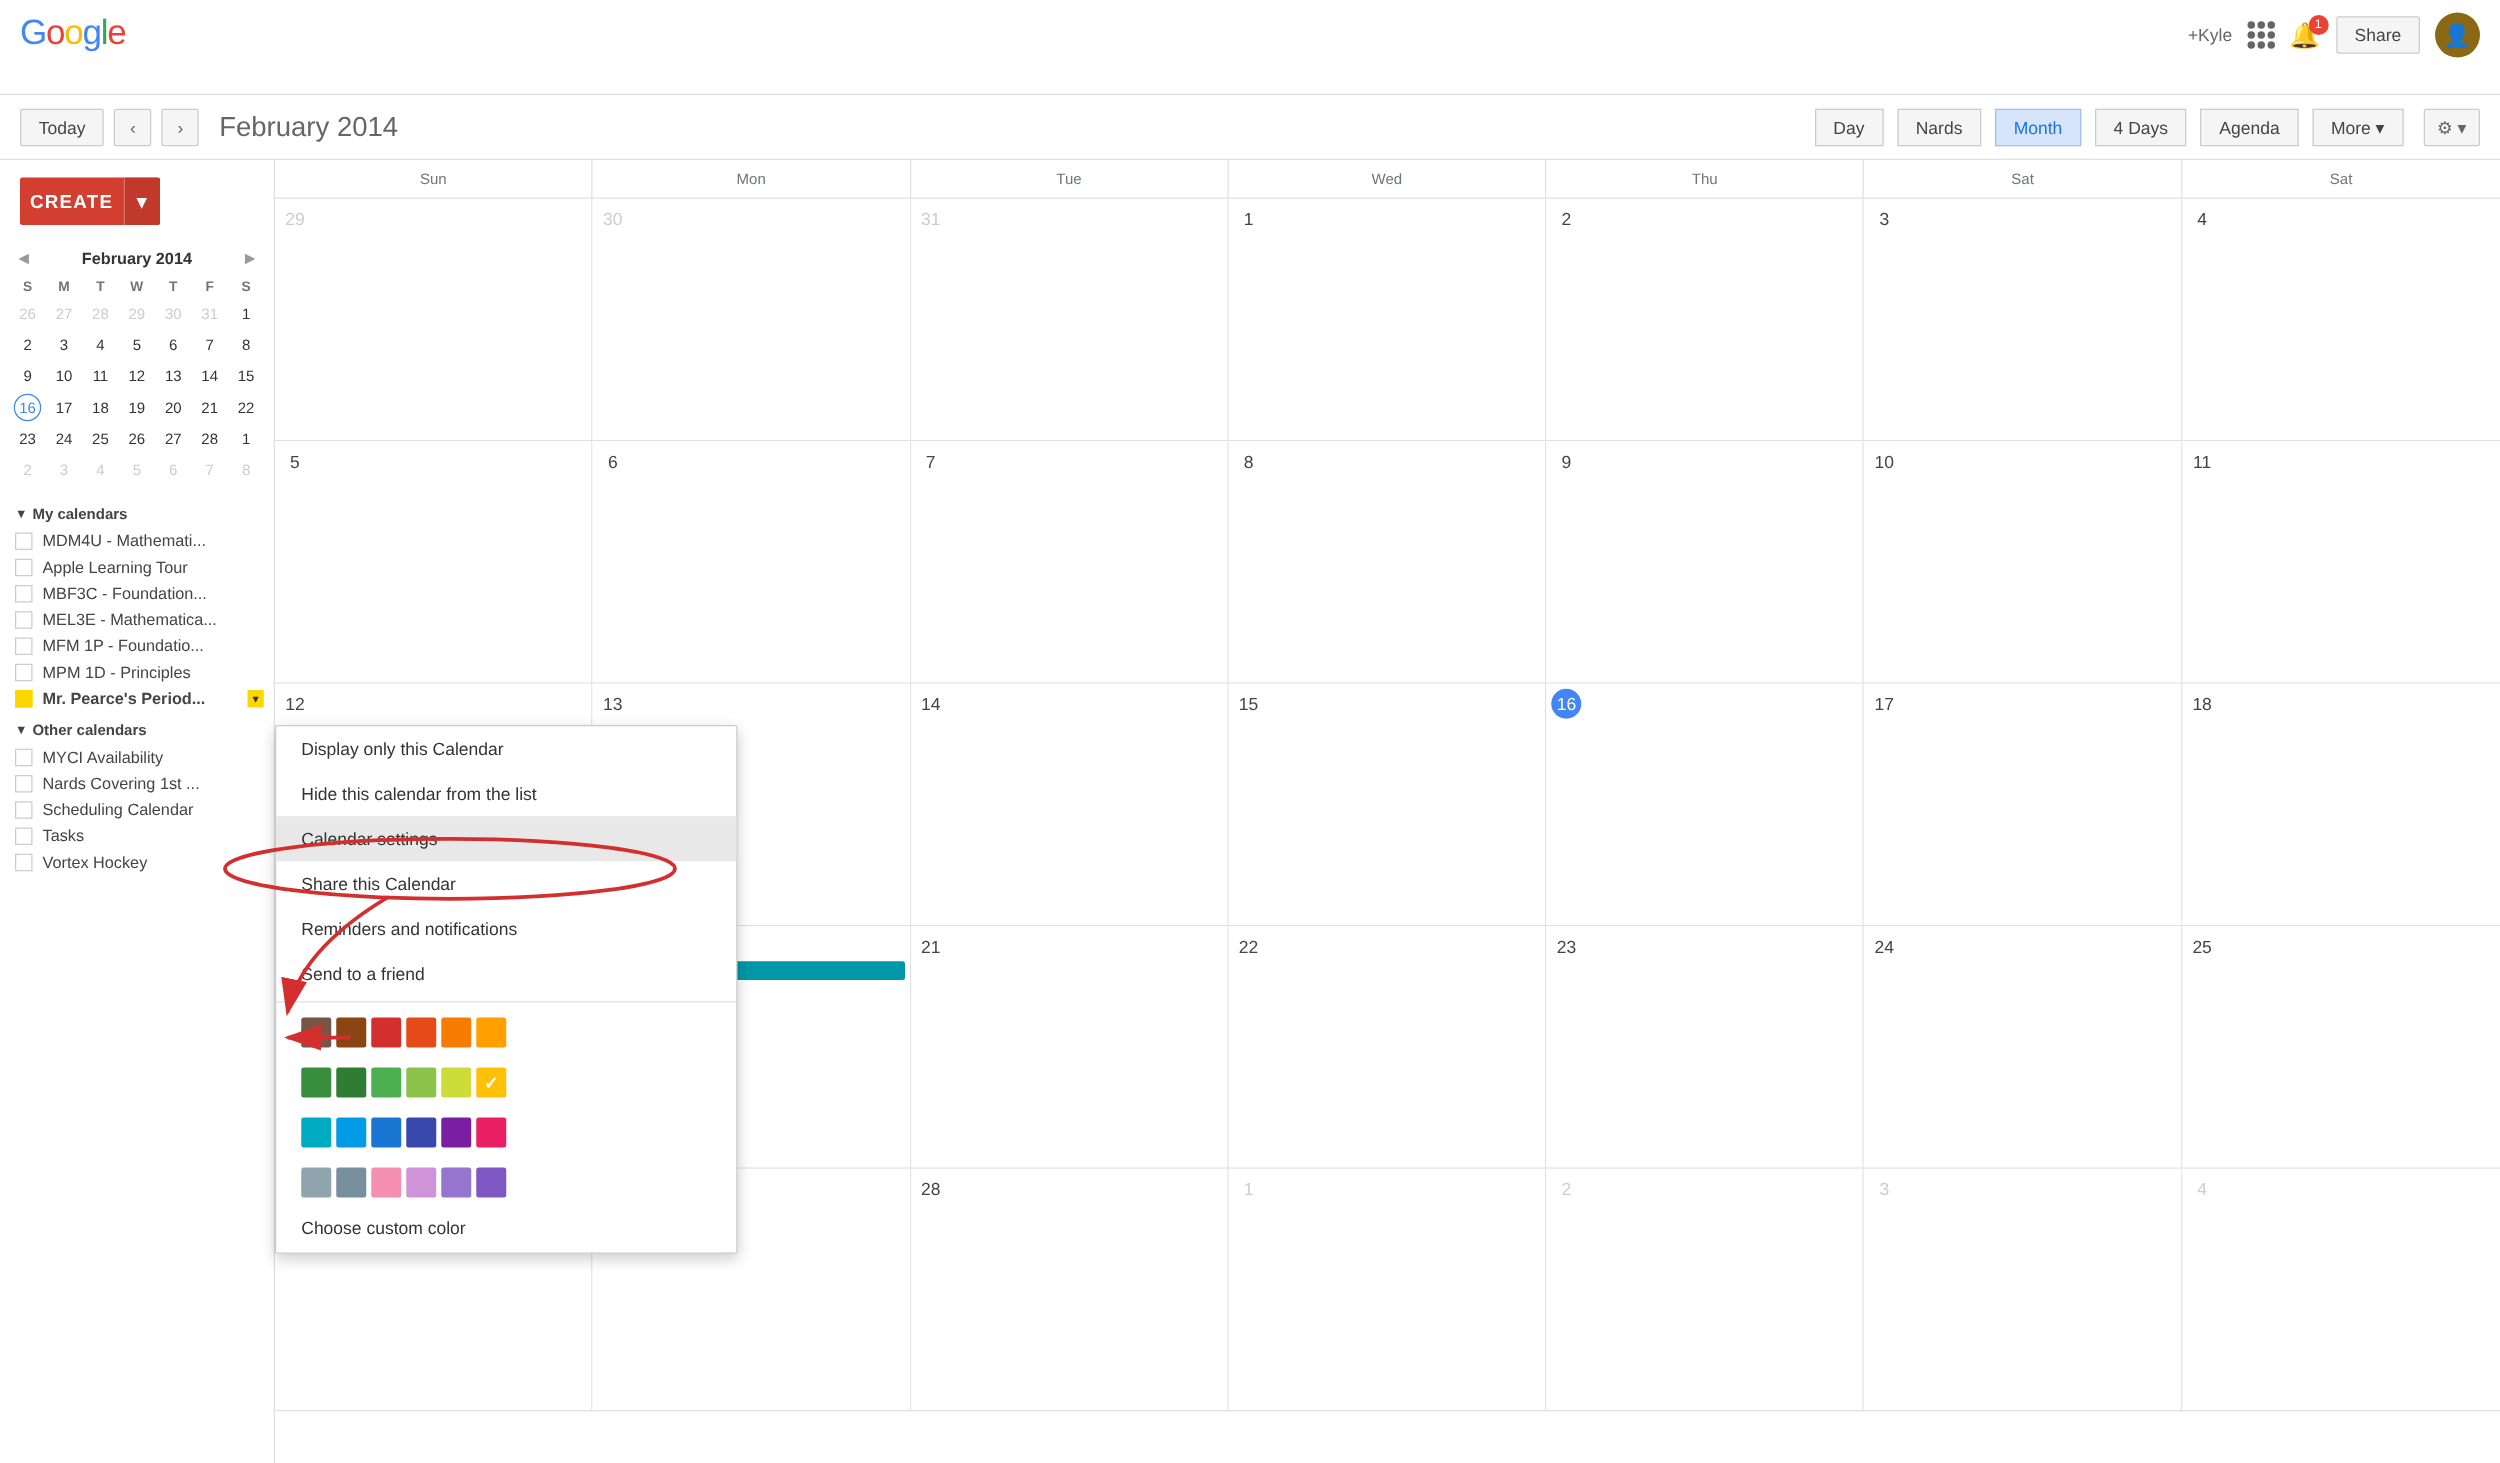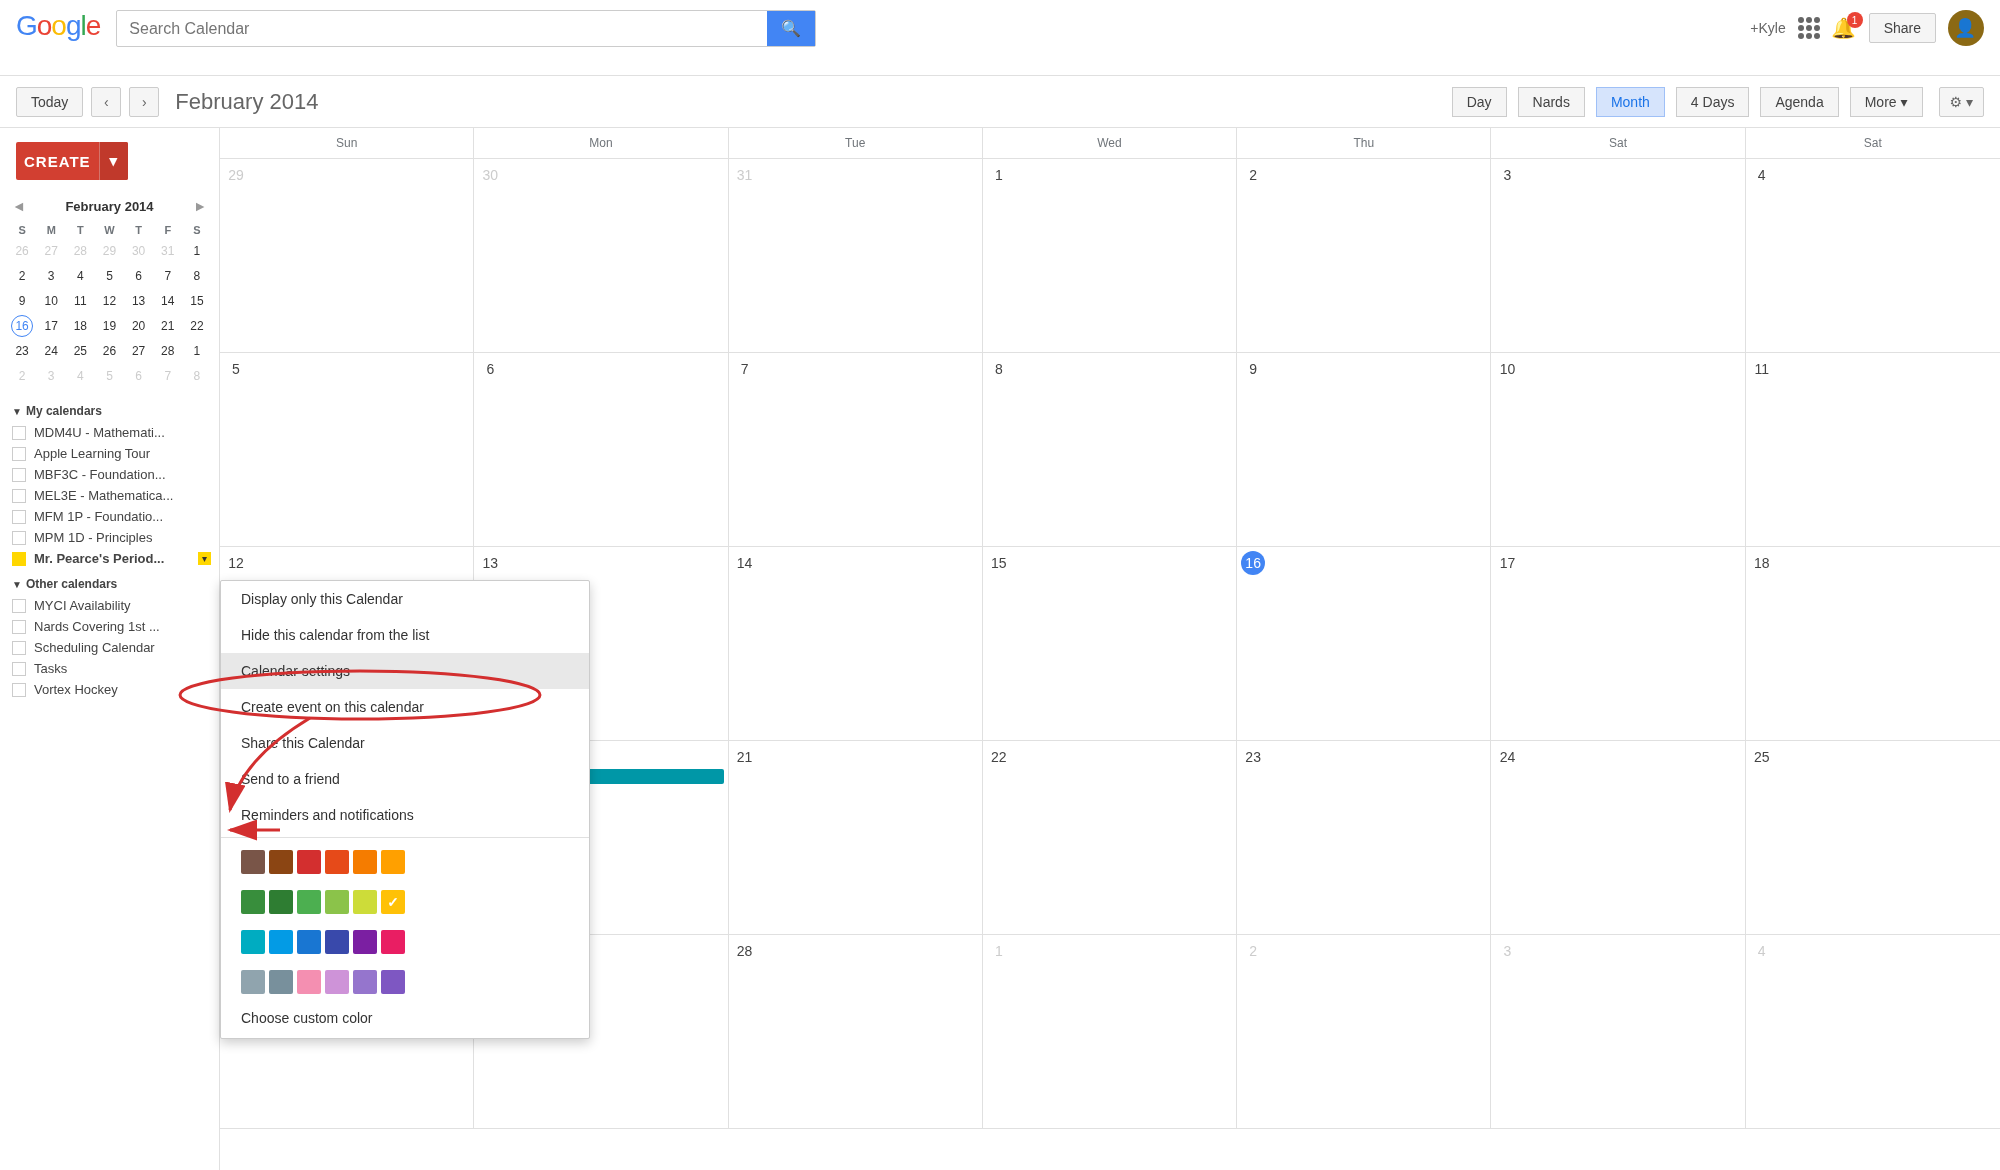--- a/index.html
+++ b/index.html
@@ -448,24 +448,20 @@
       pointer-events: none;
       z-index: 200;
     }
   </style>
 </head>
 <body>
 
 <div id="header">
   <div id="logo">
     <span class="logo-g">G</span><span class="logo-o1">o</span><span class="logo-o2">o</span><span class="logo-g2">g</span><span class="logo-l">l</span><span class="logo-e">e</span>
-  </div>
-  <div id="search-bar">
-    <input id="search-input" type="text" placeholder="Search Calendar" style="">
-    <button id="search-btn">🔍</button>
   </div>
   <div id="header-right">
     <span class="header-link">+Kyle</span>
     <div class="apps-icon">
       <div class="apps-dot"></div>
         <div class="apps-dot"></div>
         <div class="apps-dot"></div>
       <div class="apps-dot"></div>
         <div class="apps-dot"></div>
         <div class="apps-dot"></div>
@@ -748,24 +744,23 @@
           <div class="cal-day-num other-month">4</div>
         </div>
       </div>
   </div>
 </div>
 
 <div id="context-menu">
   <div class="menu-item">Display only this Calendar</div>
   <div class="menu-item">Hide this calendar from the list</div>
   <div class="menu-item highlighted" style="background:#e8e8e8;">Calendar settings</div>
-  <div class="menu-item">Create event on this calendar</div>
   <div class="menu-item">Share this Calendar</div>
+  <div class="menu-item">Reminders and notifications</div>
   <div class="menu-item">Send to a friend</div>
-  <div class="menu-item">Reminders and notifications</div>
   <div class="menu-divider"></div>
   <div id="color-grid-container">
       <div class="color-grid">
         <div class="color-swatch" style="background: rgb(121, 85, 72);"></div>
         <div class="color-swatch" style="background: rgb(139, 69, 19);"></div>
         <div class="color-swatch" style="background: rgb(211, 47, 47);"></div>
         <div class="color-swatch" style="background: rgb(230, 74, 25);"></div>
         <div class="color-swatch" style="background: rgb(245, 124, 0);"></div>
         <div class="color-swatch" style="background: rgb(255, 160, 0);"></div>
       </div>

